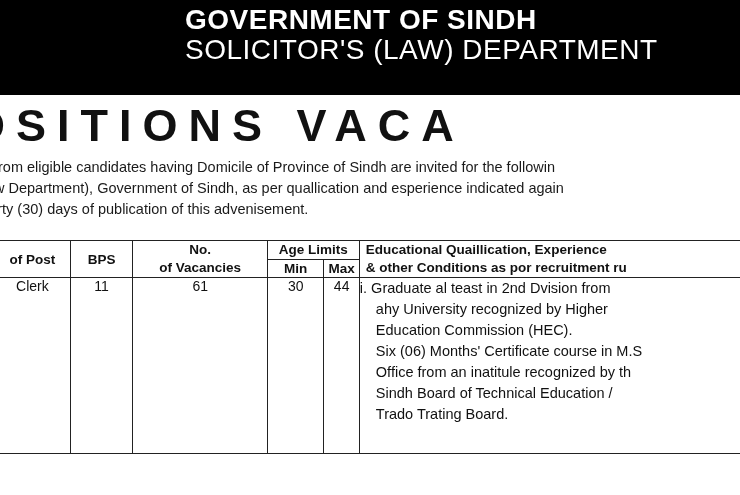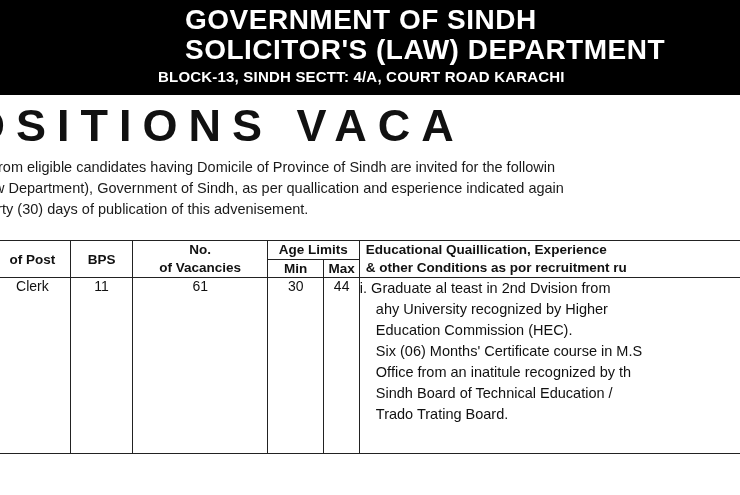--- a/index.html
+++ b/index.html
@@ -35,21 +35,21 @@
     font-size: 28px;
     font-weight: bold;
     letter-spacing: 0.5px;
     white-space: nowrap;
   }
   .hdr-line2 {
     position: absolute;
     left: 185px;
     top: 34px;
     font-size: 28px;
-    font-weight: bold;
+    font-weight: normal;
     letter-spacing: 0.5px;
     white-space: nowrap;
   }
   .hdr-line3 {
     position: absolute;
     left: 158px;
     top: 68px;
     font-size: 15px;
     font-weight: bold;
     letter-spacing: 0.2px;
@@ -127,21 +127,20 @@
   .row-body td { height: 175px; }
 </style>
 </head>
 <body>
 
 <div id="page">
 
   <div class="header-band">
     <div class="hdr-line1">GOVERNMENT OF SINDH</div>
     <div class="hdr-line2">SOLICITOR'S (LAW) DEPARTMENT</div>
-    <div class="hdr-line3">BLOCK-13, SINDH SECTT: 4/A, COURT ROAD KARACHI</div>
   </div>
 
   <div class="big-title">OSITIONS VACA</div>
 
   <div class="intro">
     <div>from eligible candidates having Domicile of Province of Sindh are invited for the followin</div>
     <div>w Department), Government of Sindh, as per quallication and esperience indicated again</div>
     <div>irty (30) days of publication of this advenisement.</div>
   </div>
 

